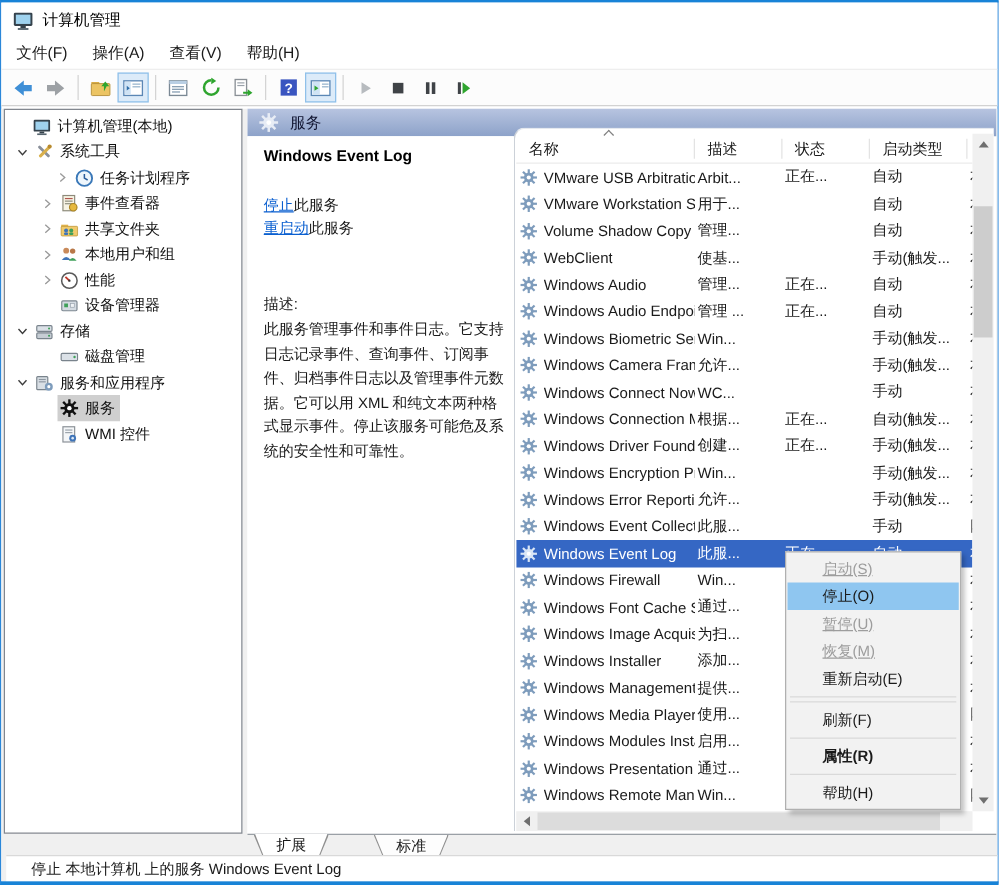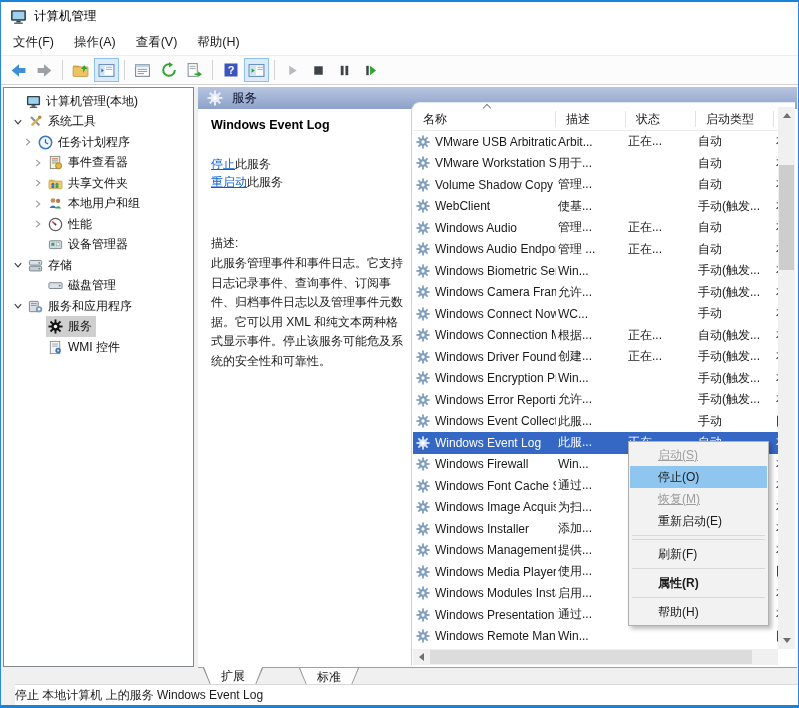--- a/index.html
+++ b/index.html
@@ -76,22 +76,22 @@
   
   .tabstrip{position:absolute;left:197px;top:580px;width:599px;height:19px;border-top:1px solid #9aa0a6;
     background:#f0f0f0;display:flex;padding-left:5px;gap:44px;}
   .tab{position:relative;width:60px;height:19px;margin-right:-8px;}
   .tab .shape{position:absolute;inset:0;background:#8f8f8f;clip-path:polygon(0 0,100% 0,calc(100% - 8px) 100%,8px 100%);}
   .tab .face{position:absolute;left:1px;right:1px;top:0;bottom:1px;background:#fdfdfd;
     clip-path:polygon(0 0,100% 0,calc(100% - 7.4px) 100%,7.4px 100%);
     display:flex;align-items:center;justify-content:center;font-size:12px;color:#1a1a1a;}
   .tab.active .face{top:-1px;background:#ffffff;}
   
-  .statusbar{position:absolute;left:14px;right:0;bottom:0;height:21px;background:#fff;border-top:1px solid #d9d9d9;
-    display:flex;align-items:center;padding-left:0;font-size:12px;color:#1a1a1a;}
+  .statusbar{position:absolute;left:4px;right:0;bottom:0;height:21px;background:#fff;border-top:1px solid #d9d9d9;
+    display:flex;align-items:center;padding-left:20px;font-size:12px;color:#1a1a1a;}
   
   .cmenu{position:absolute;left:627px;top:439px;width:141px;background:#f2f2f2;border:1px solid #b0b0b0;
     box-shadow:3px 3px 4px rgba(0,0,0,.25);padding:2px 1px;z-index:60;}
   .mi{height:22px;display:flex;align-items:center;padding:0 8px 0 28px;font-size:12px;color:#1a1a1a;position:relative;}
   .mi.hl{background:#8fc6f0;}
   .mi.disabled{color:#9d9d9d;text-decoration:underline;}
   .mi.bold{font-weight:bold;}
   .mi .sub{margin-left:auto;font-size:11px;color:#3c3c3c;}
   .msep{height:1px;background:#d9d9d9;margin:3px 2px;}
   svg{display:block;}
@@ -363,21 +363,21 @@
               <use href="#i-chev"></use>
             </svg>
           </span>
     <span class="hl">
       <svg class="ticon">
               <use href="#i-tools"></use>
             </svg>
       <span class="lbl">系统工具</span>
     </span>
   </div>
-        <div class="titem" style="padding-left: 16px;">
+        <div class="titem" style="padding-left: 38px;">
     <span class="arrow closed">
             <svg width="8" height="8">
               <use href="#i-chev"></use>
             </svg>
           </span>
     <span class="hl">
       <svg class="ticon">
               <use href="#i-clock"></use>
             </svg>
       <span class="lbl">任务计划程序</span>
@@ -869,20 +869,24 @@
   <div class="cmenu">
       <div class="mi disabled">
     <span class="mi-label">启动(S)</span>
 
   </div>
       <div class="mi hl">
     <span class="mi-label">停止(O)</span>
 
   </div>
       <div class="mi disabled">
+    <span class="mi-label">暂停(U)</span>
+
+  </div>
+      <div class="mi disabled">
     <span class="mi-label">恢复(M)</span>
 
   </div>
       <div class="mi">
     <span class="mi-label">重新启动(E)</span>
 
   </div>
       <div class="msep"></div>
       <div class="msep"></div>
       <div class="mi">

